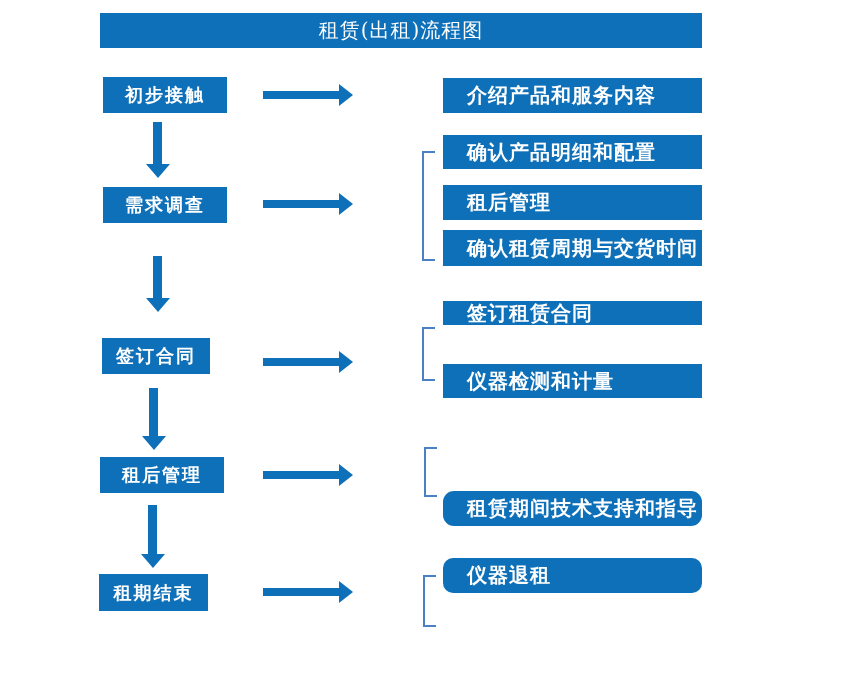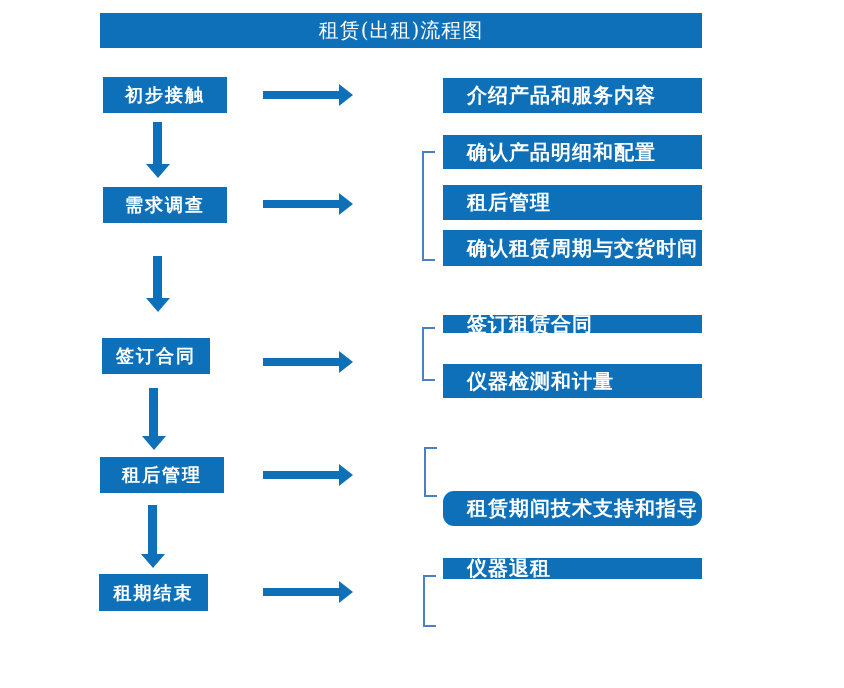--- a/index.html
+++ b/index.html
@@ -99,20 +99,20 @@
   <div class="bracket" style="left:422px;top:327px;height:54px;"></div>
   <div class="bracket" style="left:424px;top:447px;height:50px;"></div>
   <div class="bracket" style="left:423px;top:575px;height:52px;"></div>
 
   <div class="rbox" style="top:78px;height:35px;">介绍产品和服务内容</div>
 
   <div class="rbox" style="top:135px;height:34px;">确认产品明细和配置</div>
   <div class="rbox" style="top:185px;height:35px;">租后管理</div>
   <div class="rbox" style="top:230px;height:36px;">确认租赁周期与交货时间</div>
 
-  <div class="rbox" style="top:315px;height:18px;">签订租赁合同</div>
+  <div class="rbox" style="top:301px;height:24px;">签订租赁合同</div>
   <div class="rbox" style="top:364px;height:34px;">仪器检测和计量</div>
 
   <div class="rbox" style="top:491px;height:35px;border-radius:11px;">租赁期间技术支持和指导</div>
 
-  <div class="rbox" style="top:558px;height:21px;">仪器退租</div>
+  <div class="rbox" style="top:558px;height:35px;border-radius:10px;">仪器退租</div>
 
 </div>
 
 </body></html>

